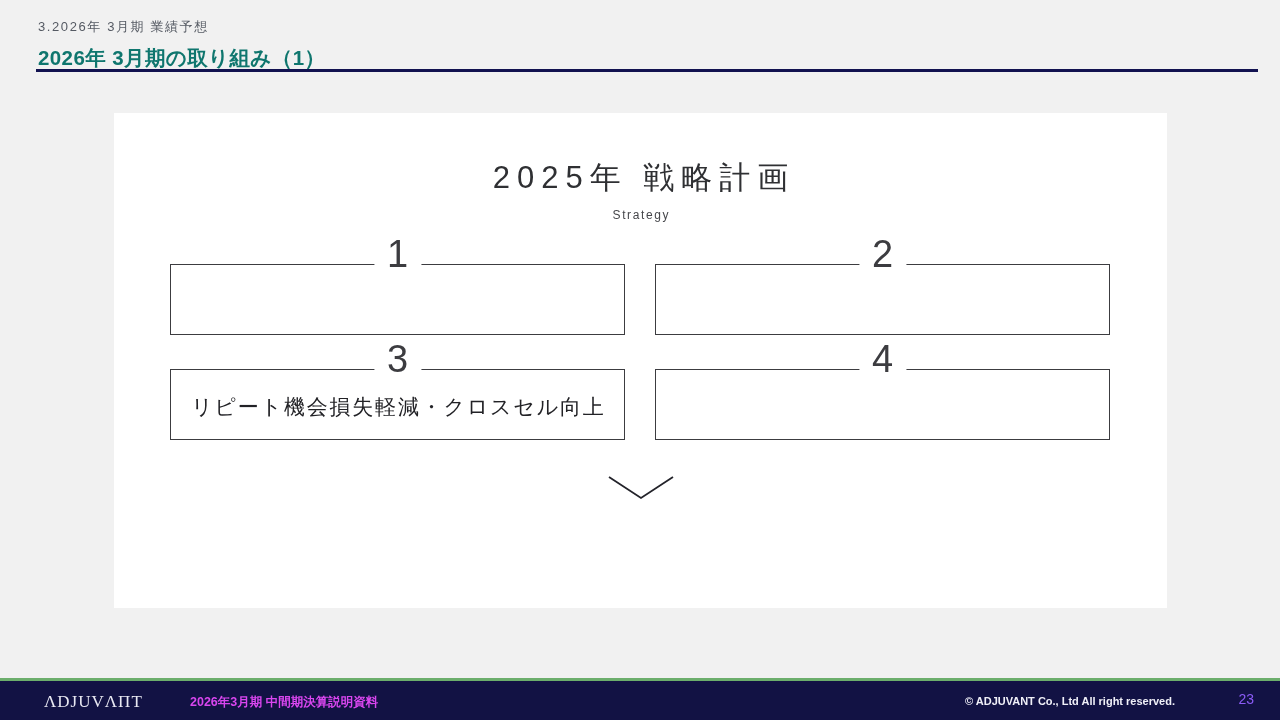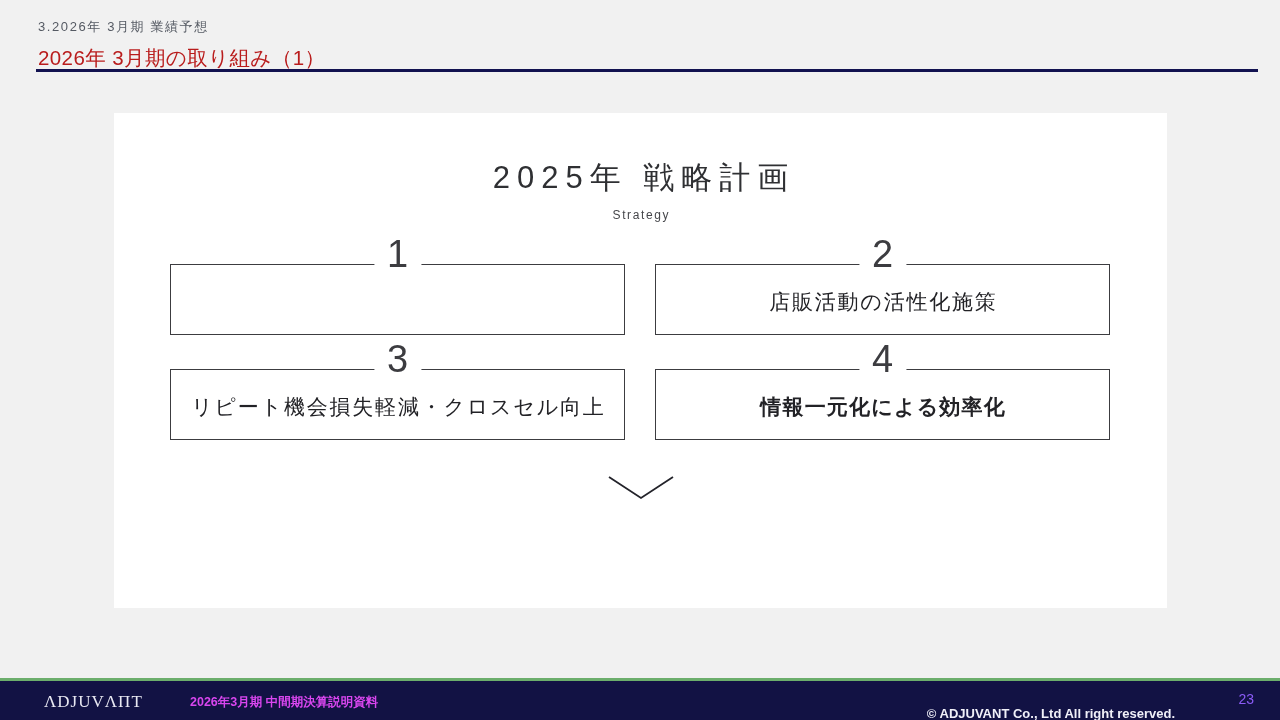--- a/index.html
+++ b/index.html
@@ -30,22 +30,22 @@
     font-size: 13px;
     letter-spacing: 1.6px;
     color: #555a63;
     white-space: nowrap;
   }
   .slide-title {
     position: absolute;
     left: 38px;
     top: 44px;
     font-size: 20.5px;
-    font-weight: normal;
-    color: #b91c1c;
+    font-weight: bold;
+    color: #0f766e;
     letter-spacing: 0.4px;
     white-space: nowrap;
   }
   .title-rule {
     position: absolute;
     left: 36px;
     top: 69px;
     width: 1222px;
     height: 3px;
     background: #121250;
@@ -188,25 +188,24 @@
     top: 13px;
     font-size: 12.5px;
     font-weight: bold;
     color: #d946ef;
     white-space: nowrap;
   }
   .footer-copy {
     position: absolute;
     right: 105px;
     top: 14px;
-    font-size: 13px;
+    font-size: 11px;
     font-weight: bold;
     color: #f0f0f8;
     white-space: nowrap;
-    margin-top: 11px;
   }
   .page-number {
     position: absolute;
     right: 26px;
     top: 10px;
     font-size: 14px;
     color: #8b5cf6;
     white-space: nowrap;
   }
 </style>
@@ -227,35 +226,33 @@
   <div class="boxes">
 
     <div class="box-row">
 
       <div class="num-box">
         <span class="box-number">1</span>
       </div>
 
       <div class="num-box">
         <span class="box-number">2</span>
-        <span class="box-label">店販活動の活性化施策</span>
       </div>
 
     </div>
 
     <div class="box-row">
 
       <div class="num-box">
         <span class="box-number">3</span>
         <span class="box-label">リピート機会損失軽減・クロスセル向上</span>
       </div>
 
       <div class="num-box emphasis">
         <span class="box-number">4</span>
-        <span class="box-label">情報一元化による効率化</span>
       </div>
 
     </div>
 
   </div>
 
   <div class="chevron">
     <svg width="68" height="26" viewBox="0 0 68 26">
       <polyline points="2,2 34,23 66,2" fill="none" stroke="#23232a" stroke-width="1.8"></polyline>
     </svg>

